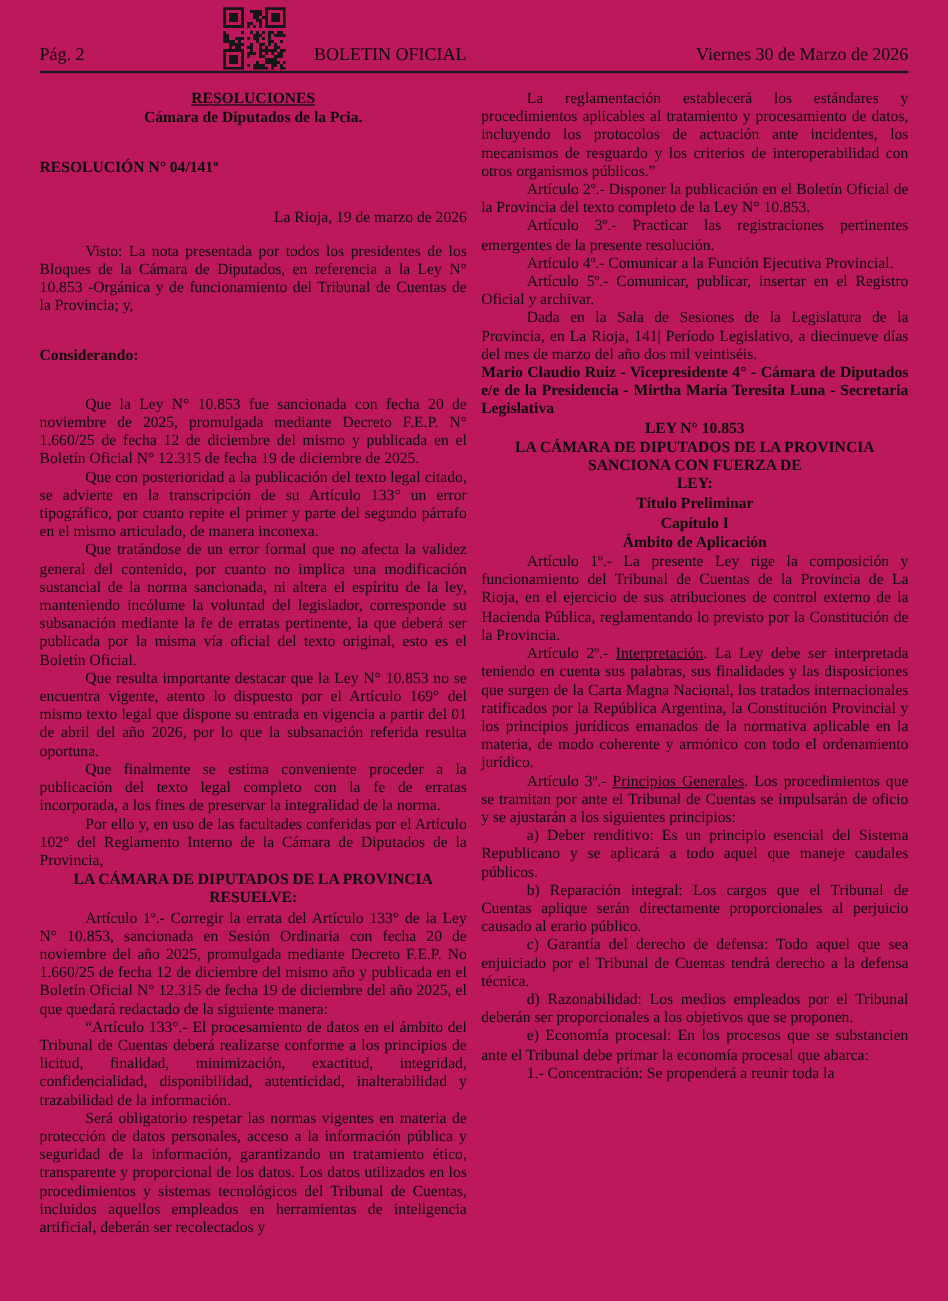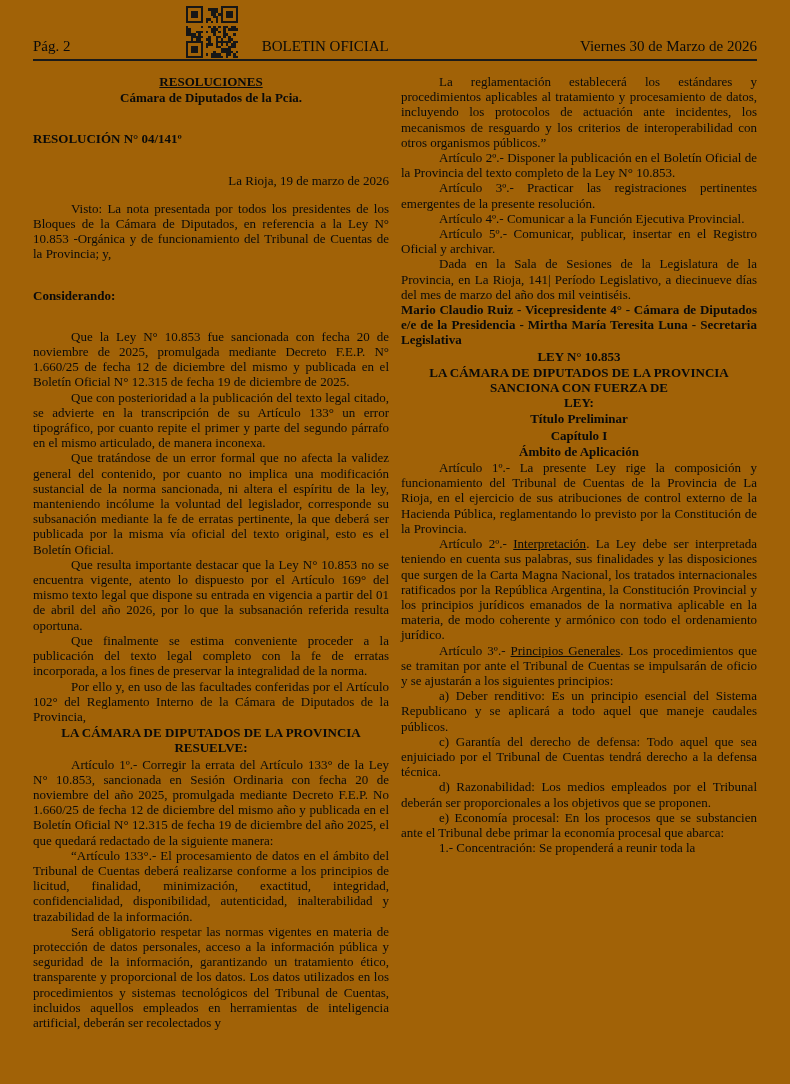--- a/index.html
+++ b/index.html
@@ -1,19 +1,19 @@
 <!DOCTYPE html>
 <html lang="es"><head>
 <meta charset="utf-8">
 <style>
   html,body{margin:0;padding:0;background:#fff;}
   .page{
     position:relative;
     width:790px;height:1084px;
-    background:#a16207;color:#0a0a0a;
+    background:#be185d;color:#0a0a0a;
     font-family:"Liberation Serif","DejaVu Serif",serif;
     overflow:hidden;
   }
   
   .header{
     margin:0 33px;height:55px;
     border-bottom:2px solid #1a1a1a;
     display:flex;align-items:flex-end;justify-content:space-between;
     padding-bottom:4px;position:relative;
     font-size:15px;
@@ -308,20 +308,21 @@
       <div class="b hc">LA CÁMARA DE DIPUTADOS DE LA PROVINCIA
 SANCIONA CON FUERZA DE
 LEY:</div>
       <div class="b hc">Título Preliminar</div>
       <div class="b hc">Capítulo I</div>
       <div class="b hc">Ámbito de Aplicación</div>
       <p class="b para">Artículo 1º.- La presente Ley rige la composición y funcionamiento del Tribunal de Cuentas de la Provincia de La Rioja, en el ejercicio de sus atribuciones de control externo de la Hacienda Pública, reglamentando lo previsto por la Constitución de la Provincia.</p>
       <p class="b para"><span>Artículo 2º.- </span><span class="ul">Interpretación</span><span>. La Ley debe ser interpretada teniendo en cuenta sus palabras, sus finalidades y las disposiciones que surgen de la Carta Magna Nacional, los tratados internacionales ratificados por la República Argentina, la Constitución Provincial y los principios jurídicos emanados de la normativa aplicable en la materia, de modo coherente y armónico con todo el ordenamiento jurídico.</span></p>
       <p class="b para"><span>Artículo 3º.- </span><span class="ul">Principios Generales</span><span>. Los procedimientos que se tramitan por ante el Tribunal de Cuentas se impulsarán de oficio y se ajustarán a los siguientes principios:</span></p>
       <p class="b para">a) Deber renditivo: Es un principio esencial del Sistema Republicano y se aplicará a todo aquel que maneje caudales públicos.</p>
+      <p class="b para">b) Reparación integral: Los cargos que el Tribunal de Cuentas aplique serán directamente proporcionales al perjuicio causado al erario público.</p>
       <p class="b para">c) Garantía del derecho de defensa: Todo aquel que sea enjuiciado por el Tribunal de Cuentas tendrá derecho a la defensa técnica.</p>
       <p class="b para">d) Razonabilidad: Los medios empleados por el Tribunal deberán ser proporcionales a los objetivos que se proponen.</p>
       <p class="b para">e) Economía procesal: En los procesos que se substancien ante el Tribunal debe primar la economía procesal que abarca:</p>
       <p class="b para">1.- Concentración: Se propenderá a reunir toda la</p>
     </div>
 
   </div>
 </div>
 
 </body></html>

